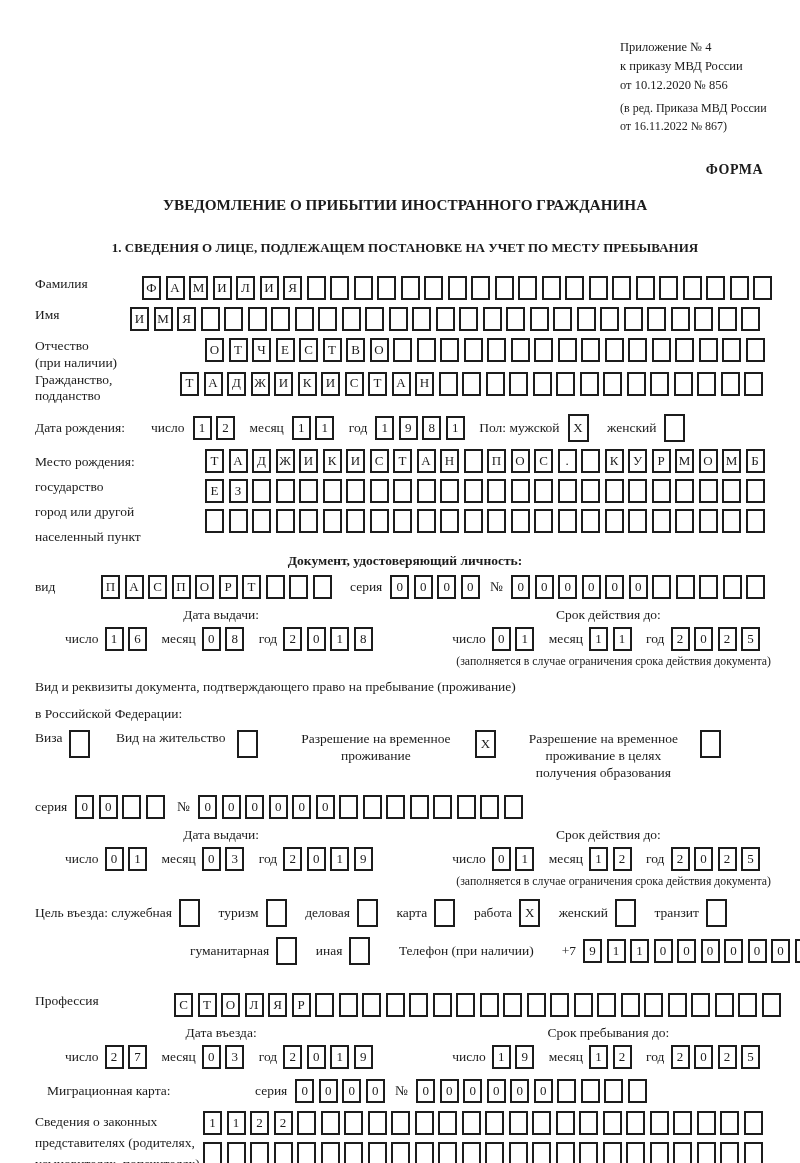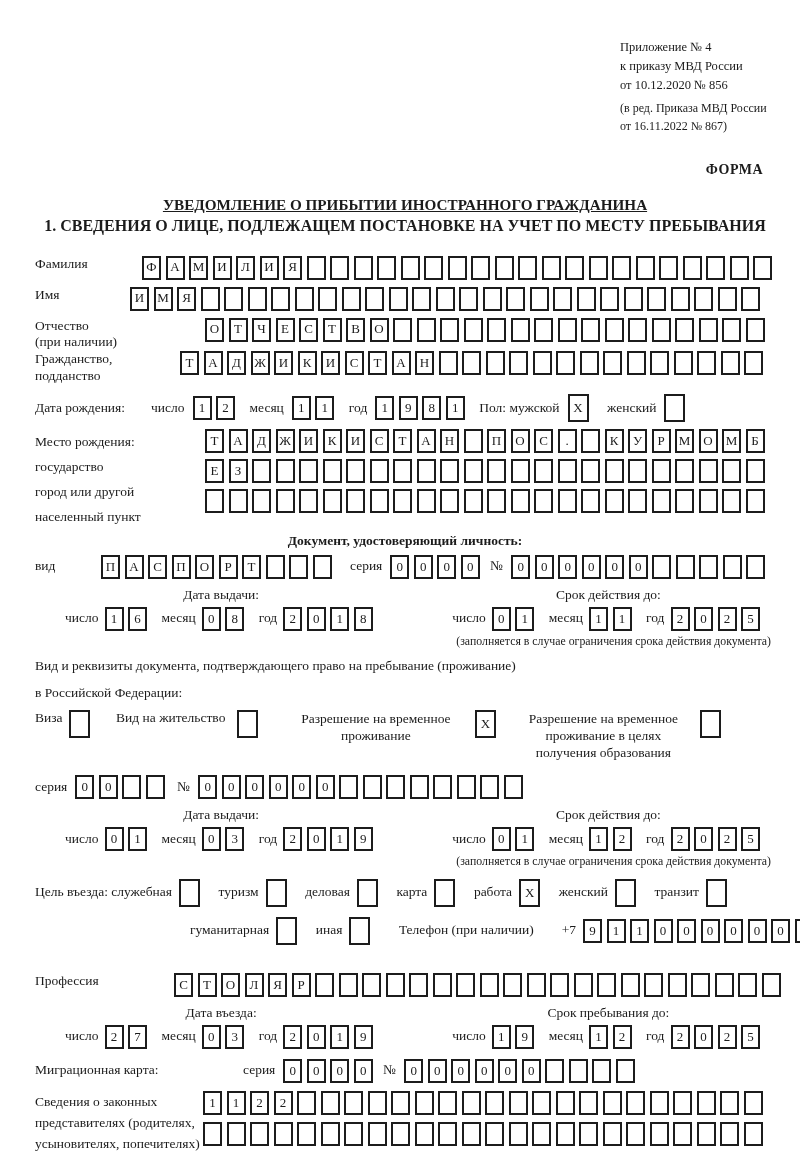--- a/index.html
+++ b/index.html
@@ -10,23 +10,23 @@
     padding:38px 25px 30px 35px;
     background:#fff;color:#1b1b1b;
     font-family:"Liberation Serif","DejaVu Serif",serif;
     font-size:13.5px;line-height:1.25;
   }
   
   .hdr{margin-left:585px;font-size:12.5px;line-height:19px;white-space:nowrap;}
   .hdr .small{font-size:12px;line-height:18px;}
   .hdr .gap{margin-top:4px;}
   .forma{margin-top:26px;text-align:right;font-weight:bold;font-size:14px;padding-right:12px;letter-spacing:.5px;}
-  .title{margin-top:14px;text-align:center;font-weight:bold;font-size:15.2px;line-height:23px;text-decoration:underline;}
+  .title{margin-top:14px;text-align:center;font-weight:bold;font-size:15.2px;line-height:23px;}
   .uline{display:inline-block;width:58px;border-bottom:2px solid #333;height:12px;margin-left:10px;}
-  .sect{font-weight:bold;font-size:16px;text-align:center;white-space:nowrap;}
+  .sect{margin-top:24px;font-weight:bold;font-size:13px;text-align:center;white-space:nowrap;}
   
   .cell{
     display:inline-flex;box-sizing:content-box;
     width:15px;height:20px;border:2px solid #1c1c1c;margin-right:4.5px;
     align-items:center;justify-content:center;
     font-size:13px;background:#fff;vertical-align:middle;
   }
   .big .cell{width:17px;height:24px;}
   .cells{white-space:nowrap;display:inline-block;}
   
@@ -283,21 +283,21 @@
         <span class="lbl">число</span>
         <span class="cells cellgap"><span class="cell">1</span><span class="cell">9</span></span>
         <span class="lbl">месяц</span>
         <span class="cells cellgap"><span class="cell">1</span><span class="cell">2</span></span>
         <span class="lbl">год</span>
         <span class="cells"><span class="cell">2</span><span class="cell">0</span><span class="cell">2</span><span class="cell">5</span></span>
       </div>
     </div>
   </div>
 
-  <div class="inline-row" style="margin-top:10px;">
+  <div class="inline-row" style="margin-top:10px;margin-left:12px;">
     <span class="lbl" style="width:200px;">Миграционная карта:</span>
     <span class="lbl">серия</span>
     <span class="cells" style="margin-right:6px;"><span class="cell">0</span><span class="cell">0</span><span class="cell">0</span><span class="cell">0</span></span>
     <span class="lbl">№</span>
     <span class="cells"><span class="cell">0</span><span class="cell">0</span><span class="cell">0</span><span class="cell">0</span><span class="cell">0</span><span class="cell">0</span><span class="cell"></span><span class="cell"></span><span class="cell"></span><span class="cell"></span></span>
   </div>
 
   <div class="rep">
     <div class="rep-label">Сведения о законных представителях (родителях, усыновителях, попечителях)</div>
     <div class="rep-rows">

